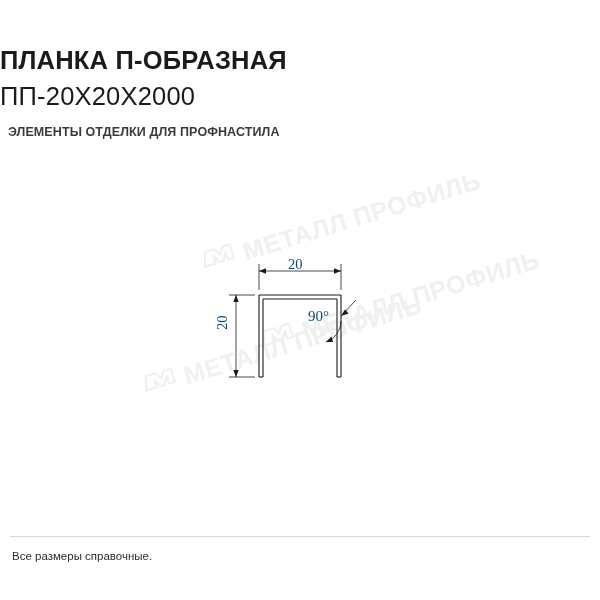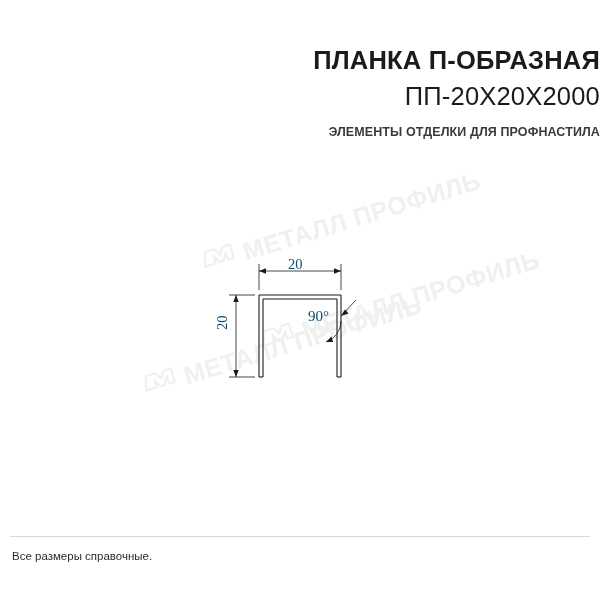--- a/index.html
+++ b/index.html
@@ -21,21 +21,21 @@
     width: 600px;
     height: 600px;
   }
 
   
   .header {
     position: absolute;
     left: 0;
     top: 44px;
     width: 600px;
-    text-align: right;
+    text-align: left;
   }
   .title-1 {
     font-size: 25.5px;
     font-weight: bold;
     letter-spacing: 0.2px;
     line-height: 32px;
     color: #1b1b1b;
   }
   .title-2 {
     font-size: 25.5px;
@@ -44,20 +44,21 @@
     line-height: 32px;
     margin-top: 4px;
     color: #1b1b1b;
   }
   .subtitle {
     font-size: 12.5px;
     font-weight: bold;
     color: #3a3a3a;
     margin-top: 13px;
     letter-spacing: 0.1px;
+    margin-left: 8px;
   }
 
   
   .wm {
     position: absolute;
     color: #f0f0f0;
     font-weight: bold;
     font-size: 25px;
     white-space: nowrap;
     letter-spacing: 0.5px;

